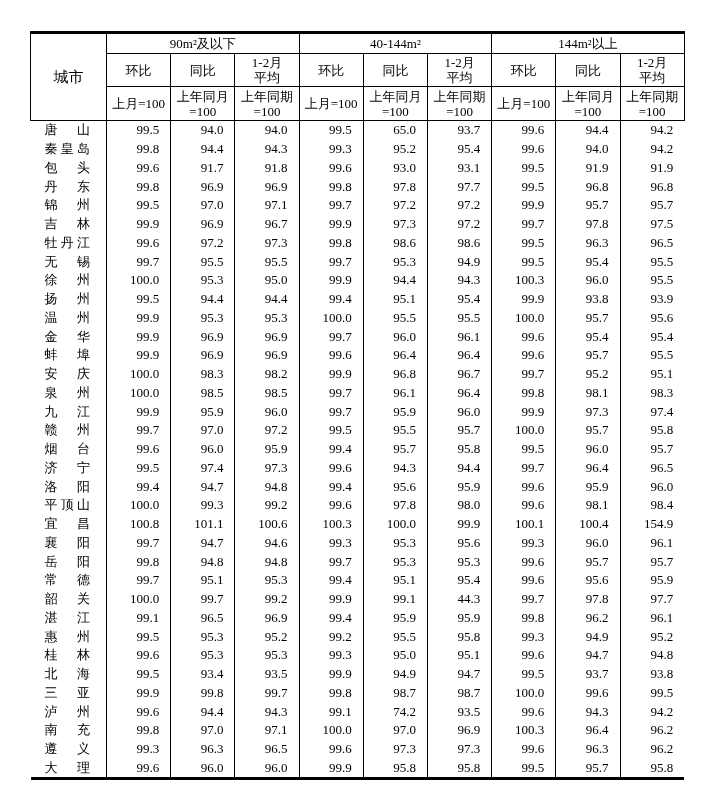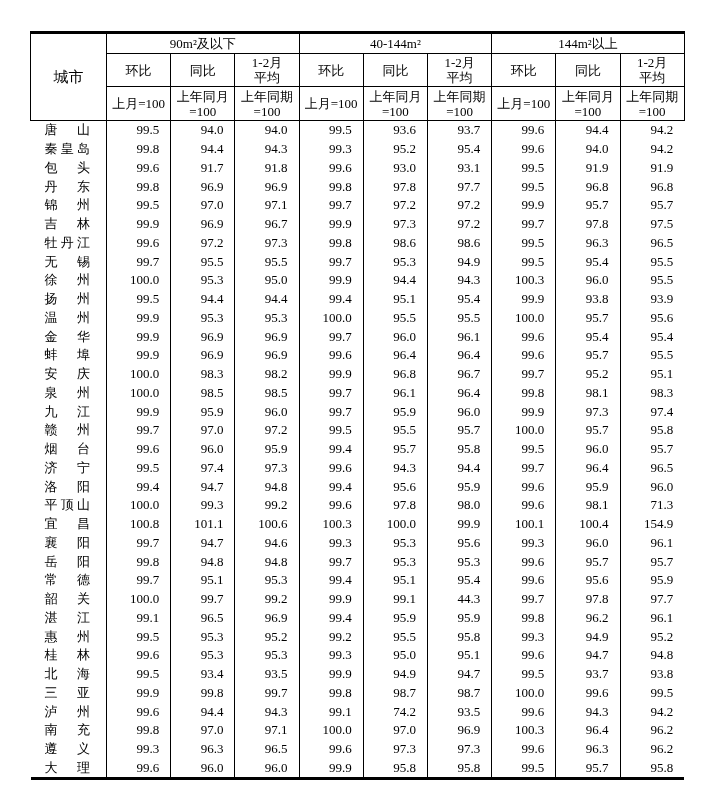--- a/index.html
+++ b/index.html
@@ -136,21 +136,21 @@
           </th>
       </tr>
     </thead>
     <tbody>
         <tr>
           <td class="city">唐山</td>
           <td class="val">99.5</td>
           <td class="val">94.0</td>
           <td class="val">94.0</td>
           <td class="val">99.5</td>
-          <td class="val">93.6</td>
+          <td class="val">65.0</td>
           <td class="val">93.7</td>
           <td class="val">99.6</td>
           <td class="val">94.4</td>
           <td class="val">94.2</td>
         </tr>
         <tr>
           <td class="city">秦皇岛</td>
           <td class="val">99.8</td>
           <td class="val">94.4</td>
           <td class="val">94.3</td>
@@ -380,21 +380,21 @@
         <tr>
           <td class="city">平顶山</td>
           <td class="val">100.0</td>
           <td class="val">99.3</td>
           <td class="val">99.2</td>
           <td class="val">99.6</td>
           <td class="val">97.8</td>
           <td class="val">98.0</td>
           <td class="val">99.6</td>
           <td class="val">98.1</td>
-          <td class="val">71.3</td>
+          <td class="val">98.4</td>
         </tr>
         <tr>
           <td class="city">宜昌</td>
           <td class="val">100.8</td>
           <td class="val">101.1</td>
           <td class="val">100.6</td>
           <td class="val">100.3</td>
           <td class="val">100.0</td>
           <td class="val">99.9</td>
           <td class="val">100.1</td>

